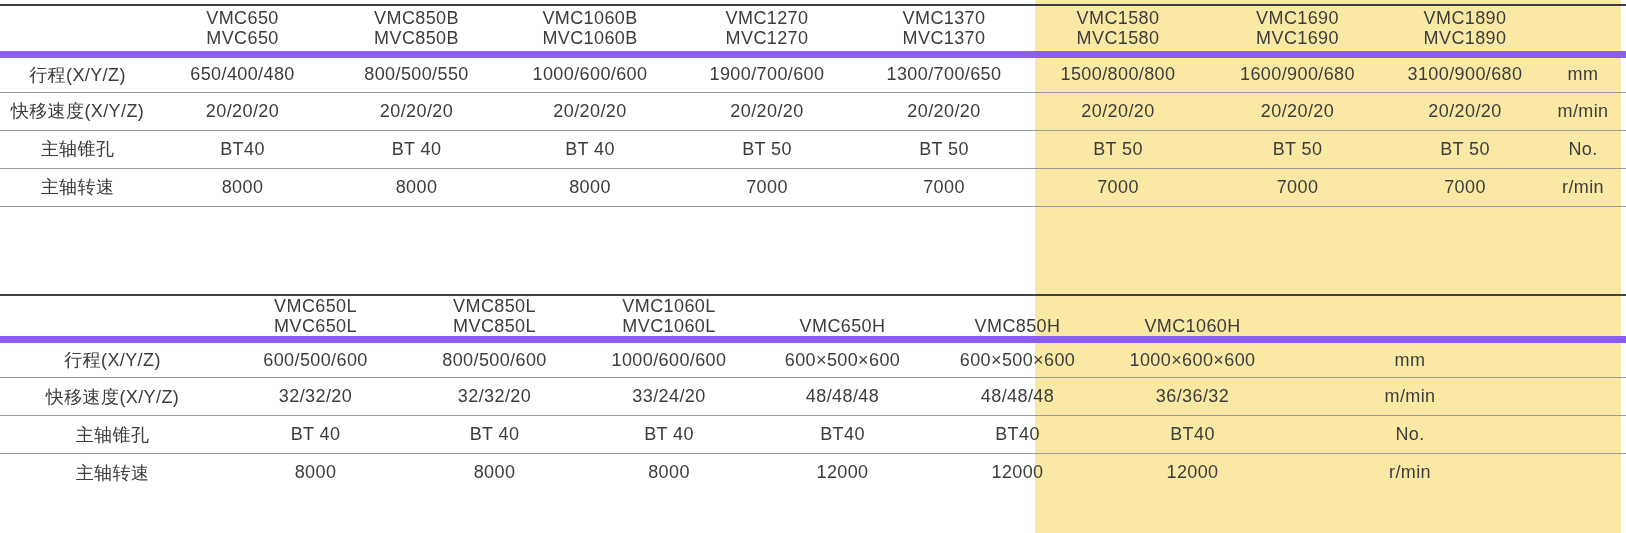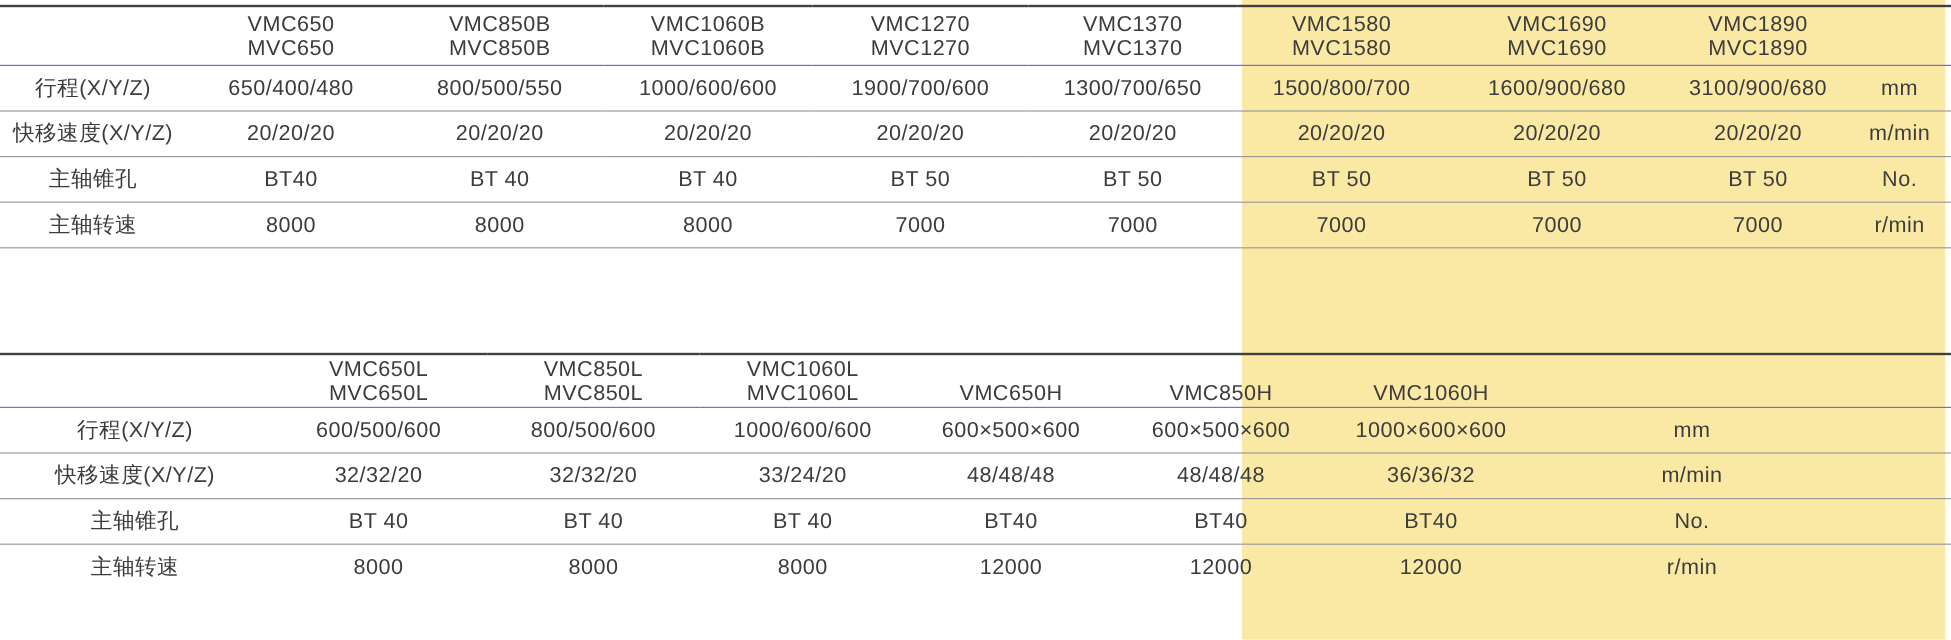--- a/index.html
+++ b/index.html
@@ -19,21 +19,21 @@
     background:transparent;z-index:1;
     border-top:2px solid #404040;
   }
   #t1{top:4px;}
   #t2{top:294px;}
   table.spec th,table.spec td{
     padding:0;margin:0;font-weight:normal;text-align:center;
     vertical-align:middle;font-size:18px;letter-spacing:0.4px;
     white-space:nowrap;overflow:visible;
   }
-  table.spec thead tr{border-bottom:1px solid #8b5cf6;}
+  table.spec thead tr{border-bottom:7px solid #8b5cf6;}
   #t1 thead tr{height:49px;}
   #t2 thead tr{height:44px;}
   table.spec tbody tr{height:38px;border-bottom:1px solid #9b9b9b;}
   #t2 tbody tr:last-child{border-bottom:none;}
   th.rowlabel{text-align:left;padding-left:12px;letter-spacing:0.2px;}
   .hdr-line{line-height:20px;}
   .hdr-line:empty::before{content:"\00a0";}
 </style>
 </head>
 <body>
@@ -92,21 +92,21 @@
       </tr>
     </thead>
     <tbody>
       <tr>
         <th class="rowlabel">行程(X/Y/Z)</th>
         <td>650/400/480</td>
         <td>800/500/550</td>
         <td>1000/600/600</td>
         <td>1900/700/600</td>
         <td>1300/700/650</td>
-        <td>1500/800/700</td>
+        <td>1500/800/800</td>
         <td>1600/900/680</td>
         <td>3100/900/680</td>
         <td>mm</td>
       </tr>
       <tr>
         <th class="rowlabel">快移速度(X/Y/Z)</th>
         <td>20/20/20</td>
         <td>20/20/20</td>
         <td>20/20/20</td>
         <td>20/20/20</td>

